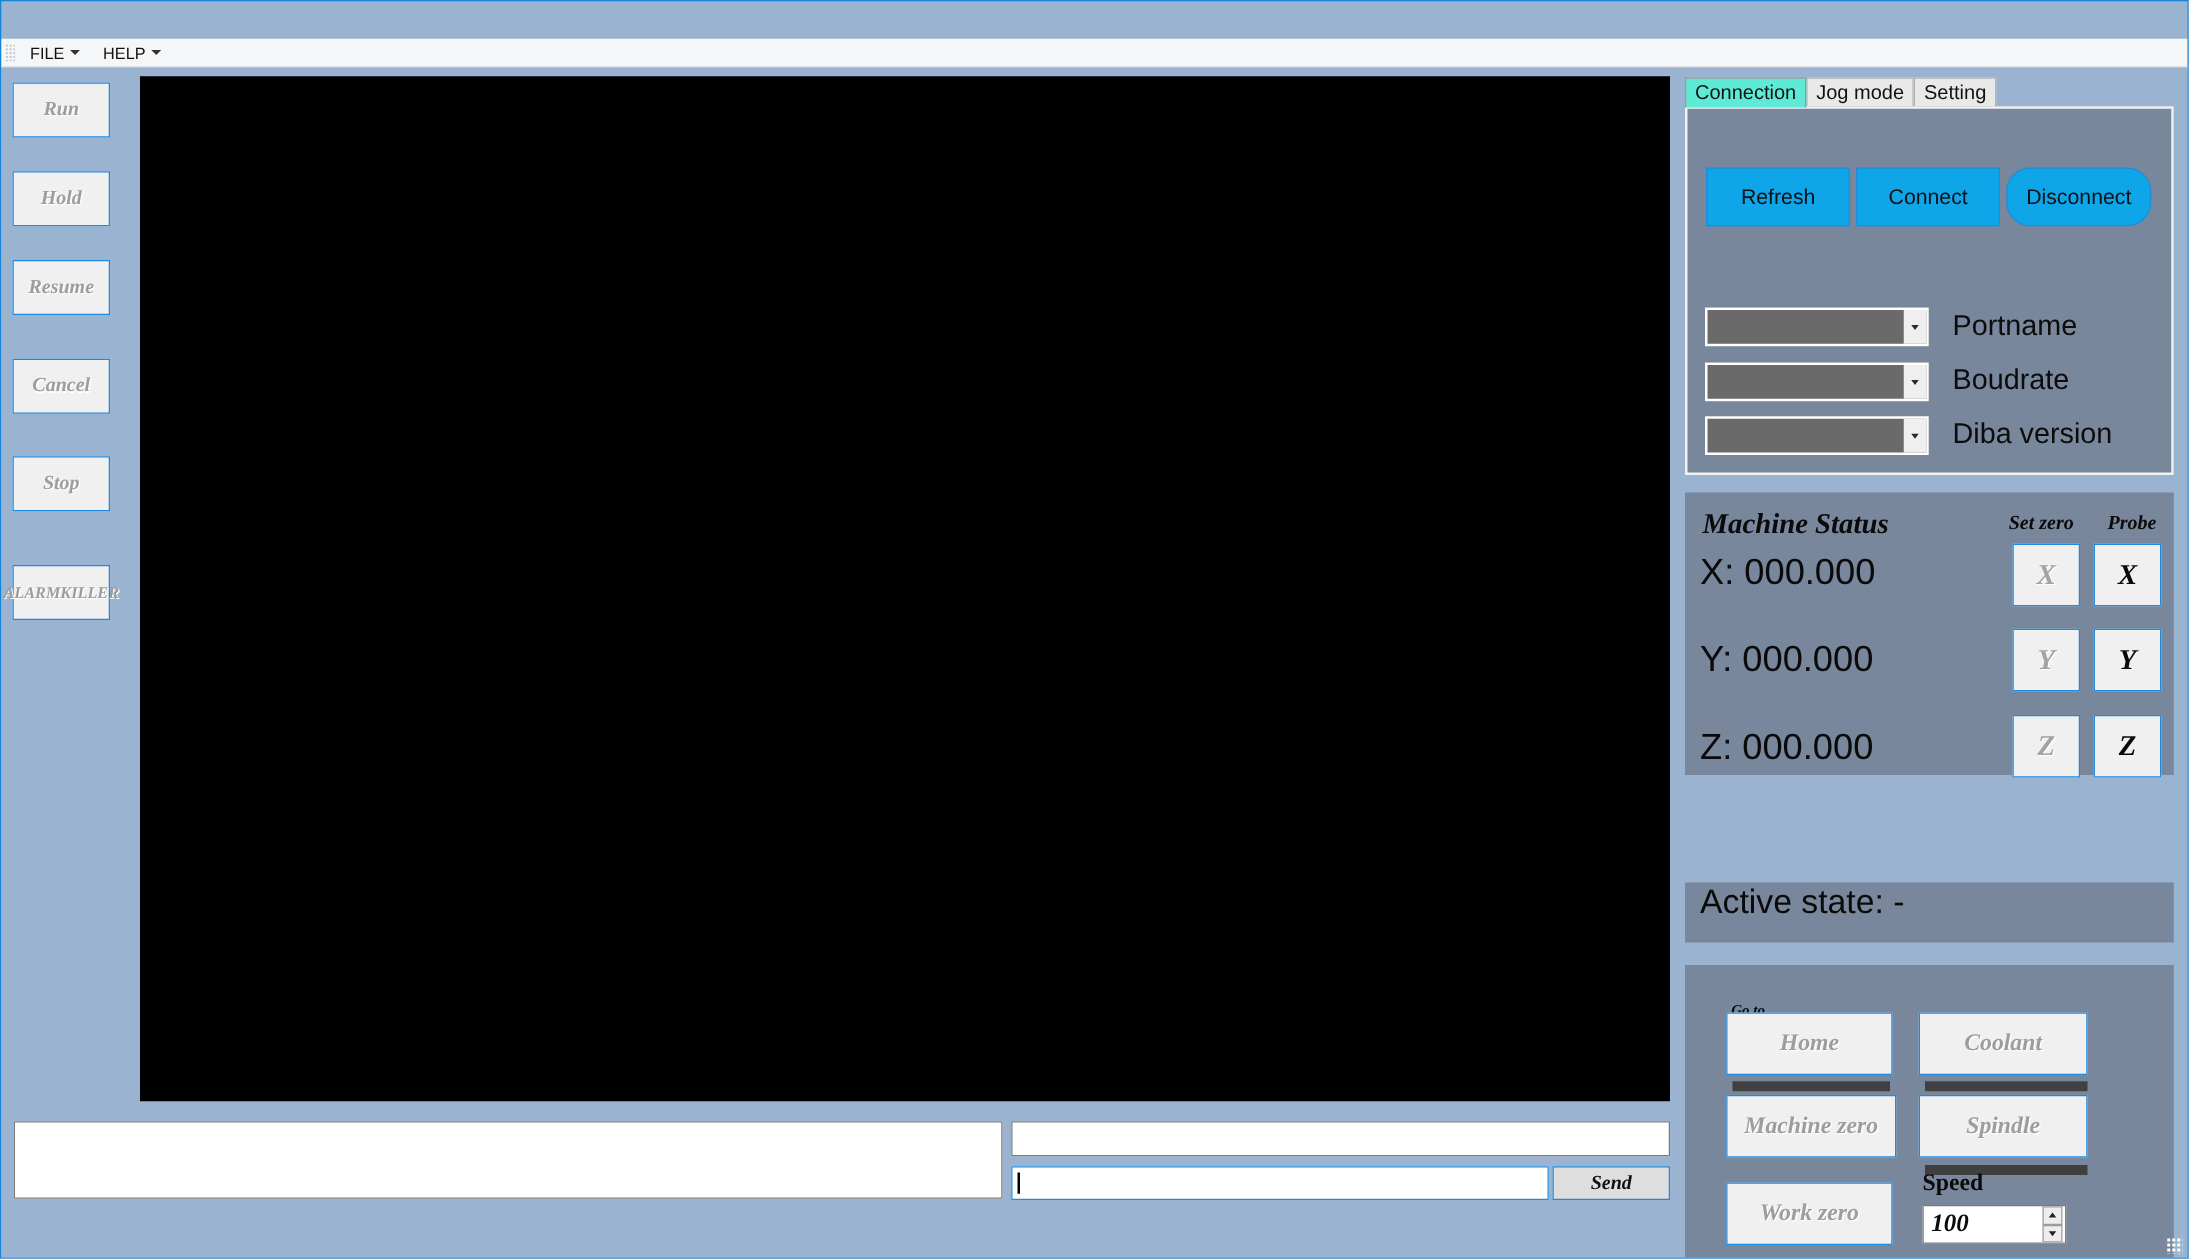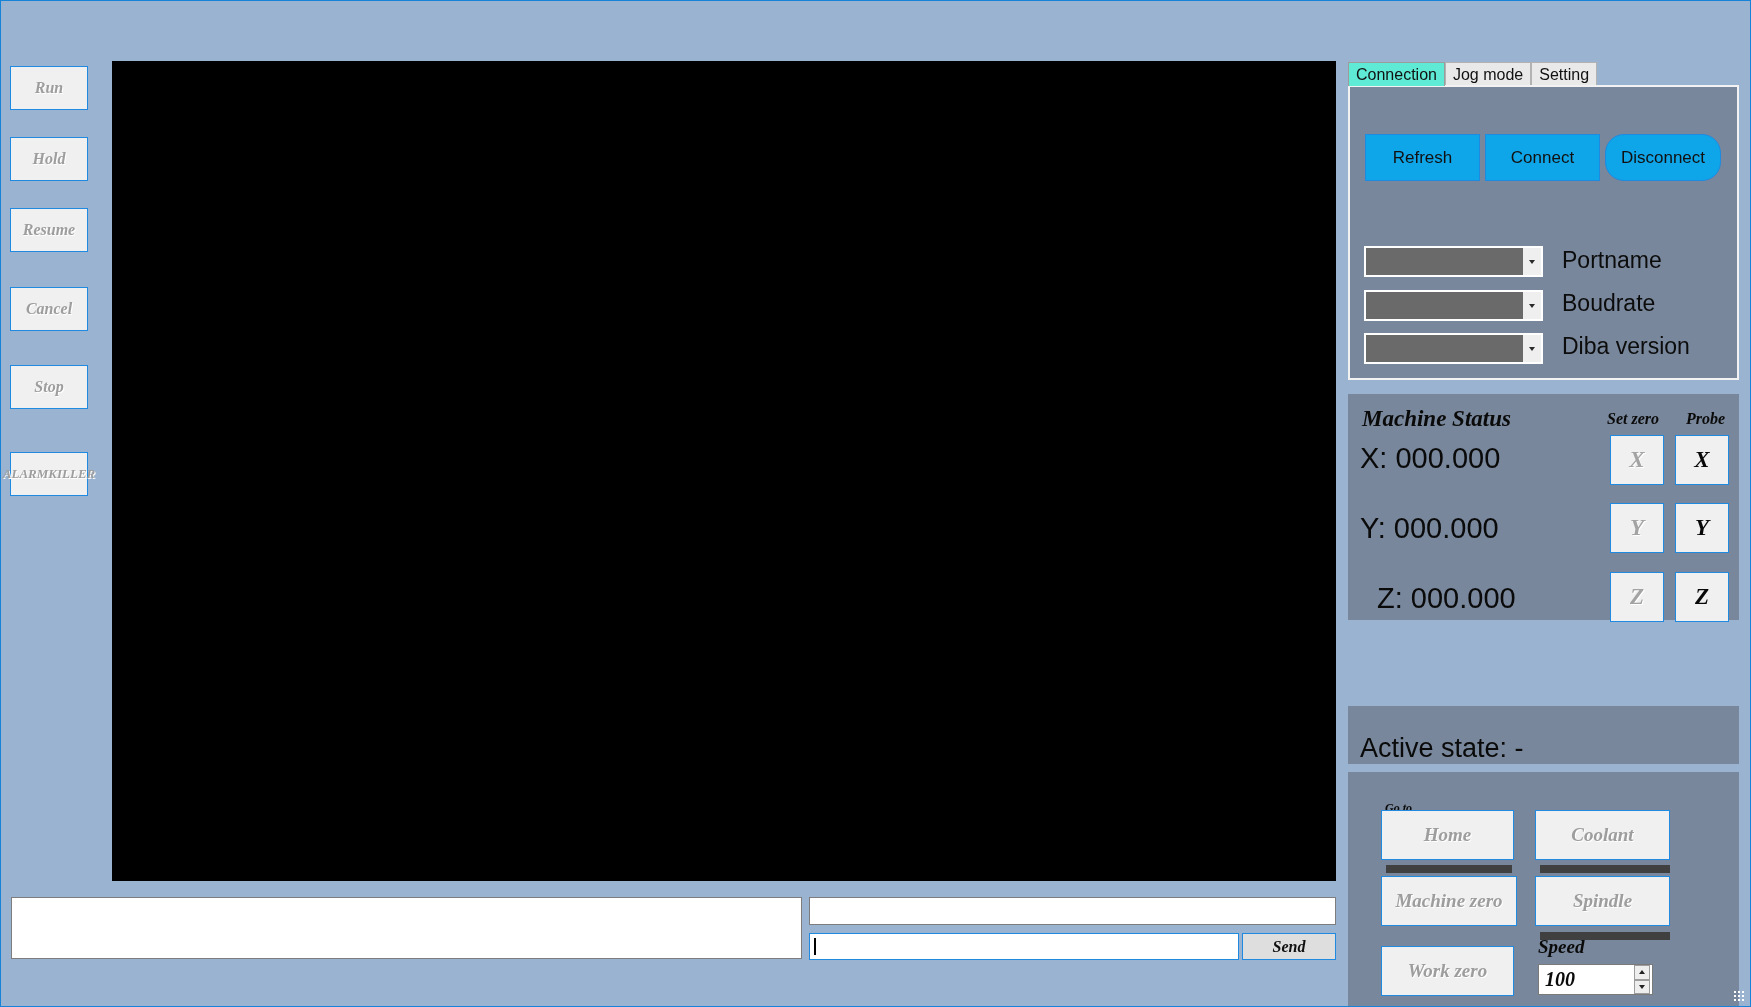--- a/index.html
+++ b/index.html
@@ -316,21 +316,21 @@
   }
   .axis-line {
     position: absolute;
     left: 12px;
     font-size: 29px;
     color: #0a0a0a;
     font-family: "Liberation Sans", sans-serif;
   }
   #ax-x { top: 48px; }
   #ax-y { top: 118px; }
-  #ax-z { top: 188px; margin-left: 17px; }
+  #ax-z { top: 188px; }
   .col-head {
     position: absolute;
     font-family: "Liberation Serif", serif;
     font-style: italic;
     font-weight: bold;
     font-size: 16px;
     color: #0a0a0a;
     top: 16px;
   }
   #head-setzero { left: 259px; }
@@ -354,24 +354,24 @@
   .axis-btn.enabled  { color: #080808; }
   #sz-x { left: 262px; top: 41px; }
   #sz-y { left: 262px; top: 109px; }
   #sz-z { left: 262px; top: 178px; }
   #pr-x { left: 327px; top: 41px; }
   #pr-y { left: 327px; top: 109px; }
   #pr-z { left: 327px; top: 178px; }
 
   
   #active-box {
-    left: 3px; top: 652px; width: 391px; height: 58px;
+    left: 3px; top: 652px; width: 391px; height: 48px;
     border: none;
     display: flex;
-    align-items: flex-end;
+    align-items: flex-start;
   }
   .active-text {
     margin-left: 12px;
     font-size: 27px;
     color: #0a0a0a;
   }
 
   
   #goto-box { left: 3px; top: 718px; width: 391px; height: 247px; border: none; }
   .goto-title {
@@ -406,21 +406,20 @@
   #gb-spindle   { left: 187px; top: 104px; width: 135px; height: 50px; }
   .goto-bar { position: absolute; height: 8px; background: #404040; }
   #bar-home    { left: 38px;  top: 93px;  width: 126px; }
   #bar-coolant { left: 192px; top: 93px;  width: 130px; }
   #bar-spindle { left: 192px; top: 160px; width: 130px; }
 
   .speed-label {
     position: absolute;
     left: 190px; top: 164px;
     font-family: "Liberation Serif", serif;
-    font-style: italic;
     font-weight: bold;
     font-size: 19px;
     color: #0a0a0a;
   }
   .speed-input {
     position: absolute;
     left: 190px; top: 192px;
     width: 115px; height: 31px;
     background: #ffffff;
     border: 1px solid #7a7a7a;
@@ -469,20 +468,31 @@
       radial-gradient(#ffffff 45%, transparent 46%);
     background-size: 4px 4px;
   }
 </style>
 </head>
 <body>
 
 <div id="app">
 
 
+  <div class="menubar">
+    <div class="menu-grip"></div>
+    <div class="menu-item">
+      <span>FILE</span>
+      <span class="caret-down"></span>
+    </div>
+    <div class="menu-item">
+      <span>HELP</span>
+      <span class="caret-down"></span>
+    </div>
+  </div>
 
   <div class="body-area">
 
     <div class="left-col">
 
       <div class="ctrl-row" style="top:0px;">
         <div class="ctrl-btn">Run</div>
         <div class="ctrl-bar"></div>
       </div>
 

